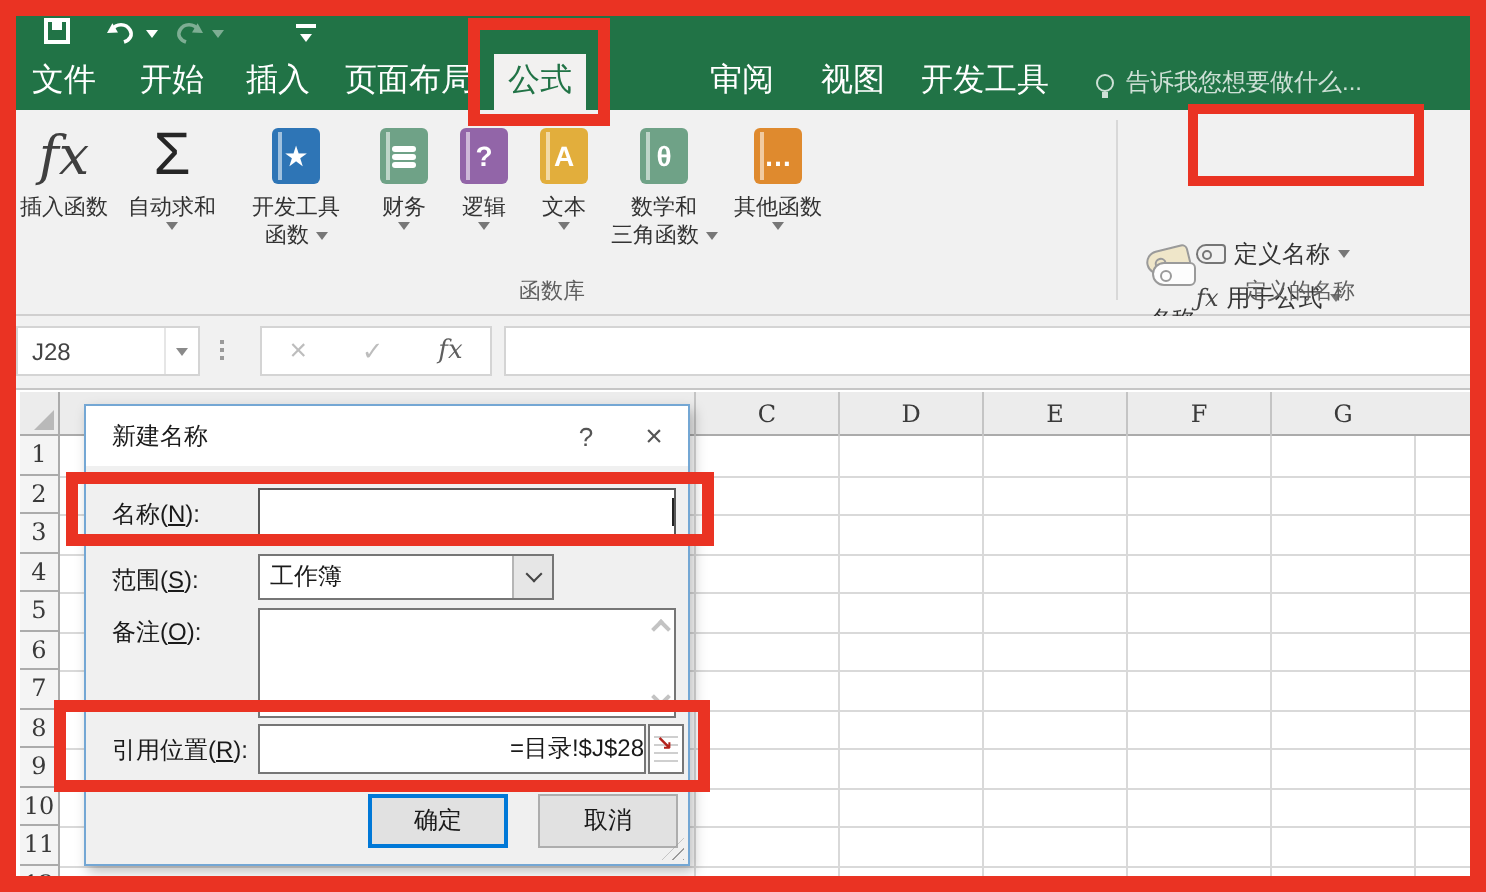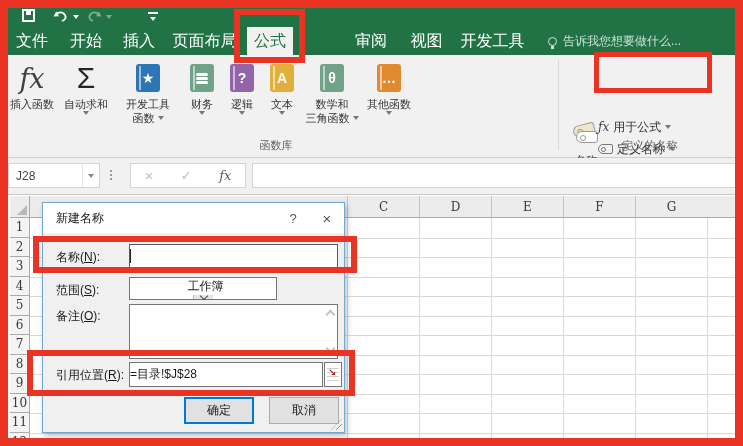--- a/index.html
+++ b/index.html
@@ -77,23 +77,23 @@
   .gl-v { position:absolute; width:1px; background:#d9d9d9; }
   .gl-h { position:absolute; height:1px; background:#d9d9d9; }
 
   
   .dialog { position:absolute; left:42px; top:202px; width:303px; height:231px; background:#f0f0f0; border:1px solid #74a7d4; box-shadow:2px 3px 6px rgba(0,0,0,.25); z-index:20; }
   .dlg-title { position:absolute; left:0; top:0; right:0; height:30px; background:#fff; display:flex; align-items:center; }
   .dlg-title .t { font-size:12px; color:#1a1a1a; padding-left:13px; flex:1; }
   .dlg-help, .dlg-close { width:34px; text-align:center; font-size:13px; color:#555; }
   .dlg-close { font-size:15px; }
   .dlbl { position:absolute; left:13px; font-size:12px; color:#1a1a1a; }
-  .dlg-input { position:absolute; background:#fff; border:1px solid #595959; font-size:12px; color:#1a1a1a; display:flex; align-items:center; padding-left:0; }
+  .dlg-input { position:absolute; background:#fff; border:1px solid #595959; font-size:12px; color:#1a1a1a; display:flex; align-items:center; padding-left:20px;justify-content:flex-end; }
   .caret-bar { width:1px; height:14px; background:#222; }
-  .combo { position:absolute; left:86px; top:74px; width:148px; height:23px; background:#fff; border:1px solid #767676; display:flex; align-items:center;flex-direction:column; }
+  .combo { position:absolute; left:86px; top:74px; width:148px; height:23px; background:#fff; border:1px solid #767676; display:flex; align-items:center; }
   .combo .cv { flex:1; font-size:12px; padding-left:5px; color:#1a1a1a; }
   .combo .cb { width:20px; height:100%; background:#e6e6e6; border-left:1px solid #b5b5b5; display:flex; align-items:center; justify-content:center; }
   .chev { width:6px; height:6px; border-right:1px solid #444; border-bottom:1px solid #444; transform:rotate(45deg); margin-top:-3px; }
   .dlg-textarea { position:absolute; left:86px; top:101px; width:209px; height:55px; background:#fff; border:1px solid #767676; }
   .ta-chev { position:absolute; right:3px; width:7px; height:7px; border-right:2px solid #c3c3c3; border-bottom:2px solid #c3c3c3; }
   .ta-up { top:6px; transform:rotate(-135deg); }
   .ta-dn { bottom:6px; transform:rotate(45deg); }
   .range-btn { position:absolute; left:281px; top:159px; width:18px; height:25px; background:#fff; border:1px solid #767676; display:flex; align-items:center; justify-content:center; }
   .range-glyph { width:12px; height:13px; background-image:repeating-linear-gradient(to bottom, #cfcfcf 0 1px, transparent 1px 4px); position:relative; }
   .range-glyph::after { content:"\2198"; position:absolute; left:1px; top:-1px; color:#b3221c; font-size:10px; font-weight:bold; }
@@ -245,27 +245,27 @@
         <span class="tagstack">
             <span class="t1"></span>
             <span class="t2"></span>
           </span>
       </div>
       <div class="rib-l">名称</div>
       <div class="rib-l">管理器</div>
     </div>
     <div class="dn-stack" id="dn-buttons">
         <div class="dn-row">
+          <span class="tag-small"></span>
+          <span>定义名称</span>
+          <span class="car"></span>
+        </div>
+        <div class="dn-row">
           <span class="fx-small">ƒx</span>
           <span>用于公式</span>
-          <span class="car"></span>
-        </div>
-        <div class="dn-row">
-          <span class="tag-small"></span>
-          <span>定义名称</span>
           <span class="car"></span>
         </div>
         <div class="dn-row">
           <span class="crsel"></span>
           <span>根据所选内容创建</span>
         </div>
       </div>
     <div class="rib-group-label" style="left:560px; width:180px;">定义的名称</div>
   </div>
 

